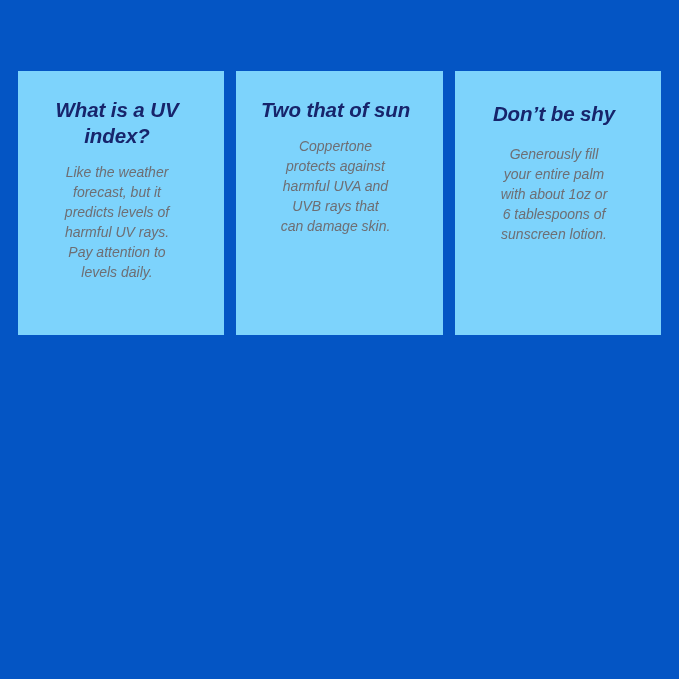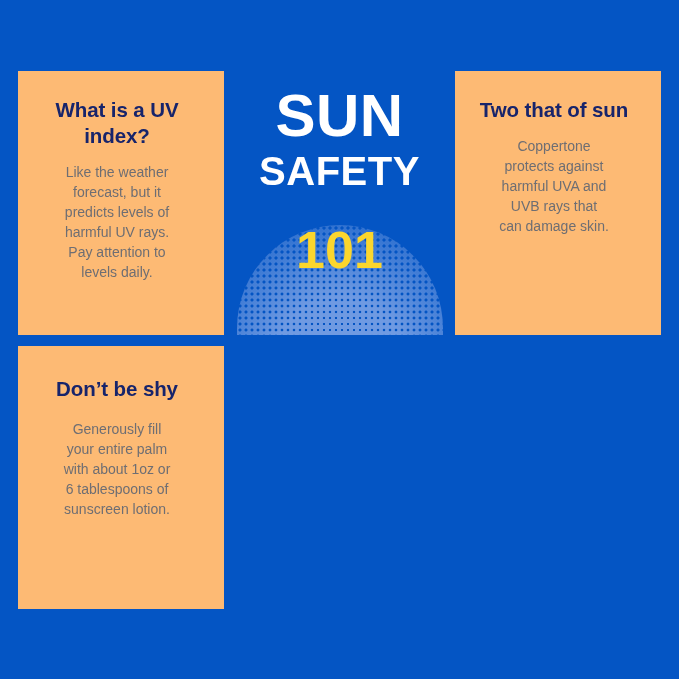--- a/index.html
+++ b/index.html
@@ -30,29 +30,30 @@
     width: 643px;
     height: 538px;
     display: grid;
     grid-template-columns: 206px 1fr 206px;
     grid-template-rows: 264px 1fr;
     column-gap: 12px;
     row-gap: 11px;
   }
 
   .card {
-    background: #fdba74;
+    background: #7dd3fc;
     box-sizing: border-box;
     display: flex;
     flex-direction: column;
     align-items: center;
     justify-content: flex-start;
     padding: 26px 10px 14px 2px;
     text-align: center;
     overflow: hidden;
+    font-style: italic;
   }
 
   .card-title {
     color: #17246b;
     font-weight: bold;
     font-size: 20.5px;
     line-height: 1.28;
     letter-spacing: -0.1px;
     margin: 0 0 14px 0;
     max-width: 185px;
@@ -165,30 +166,20 @@
       <h2 class="card-title">What is a
 UV index?</h2>
       <p class="card-body">Like the weather
 forecast, but it
 predicts levels of
 harmful UV rays.
 Pay attention to
 levels daily.</p>
     </div>
 
-    <div class="logo-panel">
-      <div class="dome">
-        <div class="dome-dots"></div>
-      </div>
-      <div class="logo-text">
-        <div class="logo-sun">SUN</div>
-        <div class="logo-safety">SAFETY</div>
-        <div class="logo-101">101</div>
-      </div>
-    </div>
 
     <div class="card row1">
       <h2 class="card-title">Two that
 of sun</h2>
       <p class="card-body">Coppertone
 protects against
 harmful UVA and
 UVB rays that
 can damage skin.</p>
     </div>

